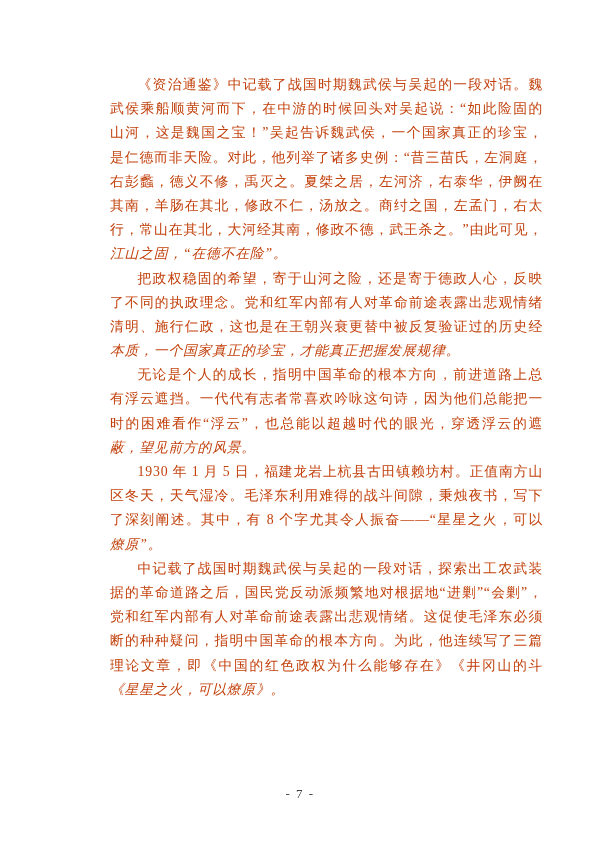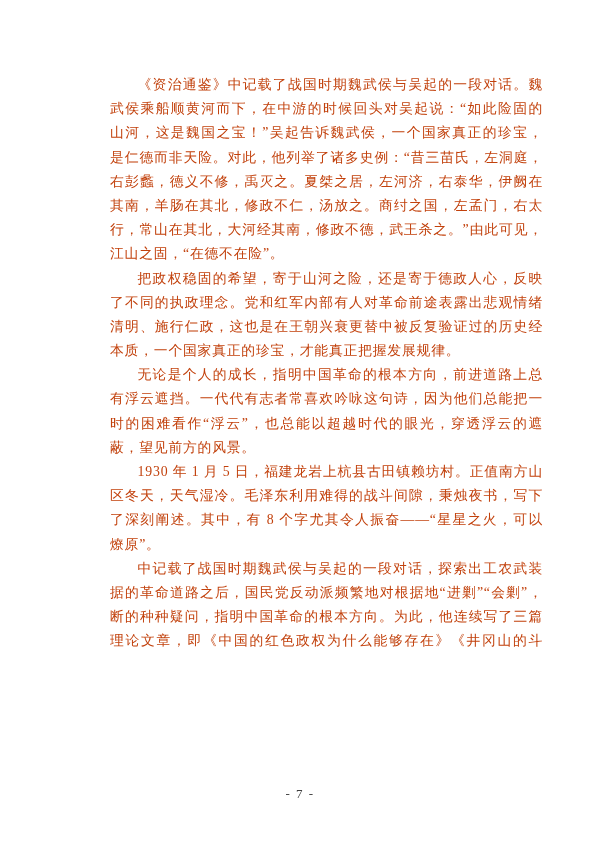--- a/index.html
+++ b/index.html
@@ -29,21 +29,21 @@
     line-height: 24.2px;
     height: 24.2px;
     overflow: hidden;
     letter-spacing: 0.8px;
     text-align: justify;
     text-align-last: justify;
     text-justify: inter-ideograph;
     white-space: normal;
   }
   .line.first { text-indent: 2em; }
-  .line.last  { text-align: left; text-align-last: left; }
+  .line.last  { text-align: left; text-align-last: left; font-style: italic; }
   .pagenum {
     position: absolute;
     top: 786px;
     left: 0;
     width: 600px;
     text-align: center;
     font-size: 13px;
     letter-spacing: 1.5px;
     color: #3f3f3f;
   }
@@ -82,20 +82,22 @@
     <div class="para">
       <div class="line first">1930 年 1 月 5 日，福建龙岩上杭县古田镇赖坊村。正值南方山</div>
       <div class="line">区冬天，天气湿冷。毛泽东利用难得的战斗间隙，秉烛夜书，写下</div>
       <div class="line">了深刻阐述。其中，有 8 个字尤其令人振奋——“星星之火，可以</div>
       <div class="line last">燎原”。</div>
     </div>
 
     <div class="para">
       <div class="line first">中记载了战国时期魏武侯与吴起的一段对话，探索出工农武装割</div>
       <div class="line">据的革命道路之后，国民党反动派频繁地对根据地“进剿”“会剿”，</div>
+      <div class="line">党和红军内部有人对革命前途表露出悲观情绪。这促使毛泽东必须</div>
       <div class="line">断的种种疑问，指明中国革命的根本方向。为此，他连续写了三篇</div>
       <div class="line">理论文章，即《中国的红色政权为什么能够存在》《井冈山的斗争》</div>
+      <div class="line last">《星星之火，可以燎原》。</div>
     </div>
 
   </div>
 
   <div class="pagenum">- 7 -</div>
 </div>
 
 </body></html>

